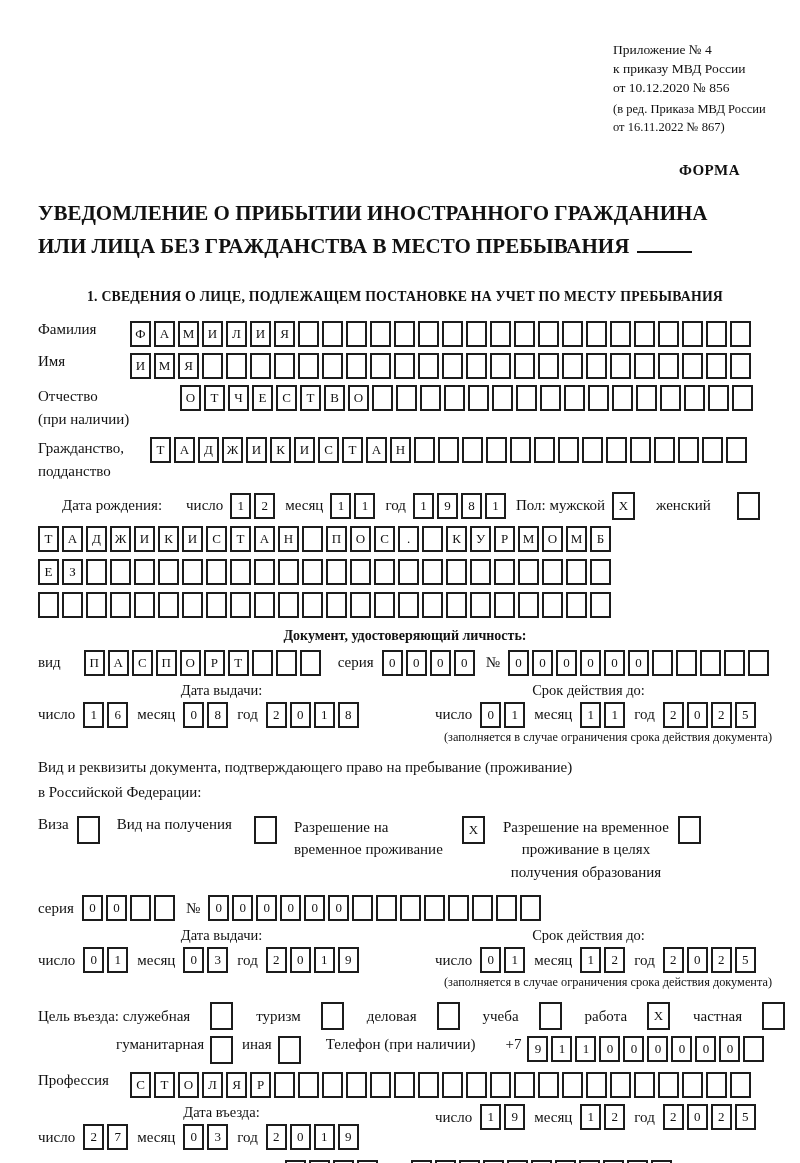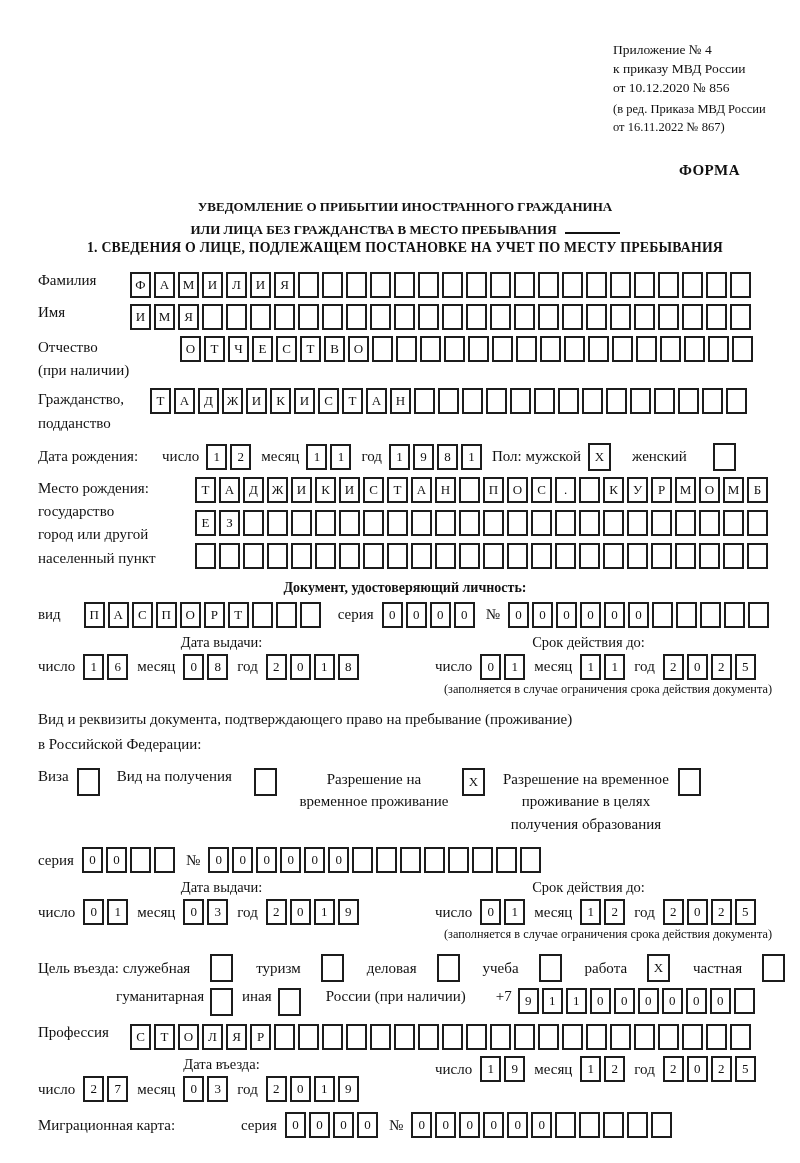--- a/index.html
+++ b/index.html
@@ -7,23 +7,23 @@
     width:800px;height:1163px;overflow:hidden;
     font-family:"Liberation Serif","DejaVu Serif",serif;
     color:#111;font-size:15px;
     box-sizing:border-box;padding:40px 28px 10px 38px;
   }
   .small{font-size:13.5px;line-height:1.42;}
   .smaller{font-size:12.5px;line-height:1.4;}
   .top-block{margin-left:575px;}
   .top-block .gap{height:4px;}
   .forma{font-weight:bold;text-align:right;padding-right:32px;margin-top:26px;font-size:15px;letter-spacing:.5px;}
-  .title{font-weight:bold;text-align:center;font-size:13px;line-height:1.55;margin-top:18px;}
+  .title{font-weight:bold;text-align:left;font-size:21px;line-height:1.55;margin-top:18px;}
   .title .uline{display:inline-block;width:55px;border-bottom:2px solid #111;height:14px;margin-left:8px;}
-  .sect{font-weight:bold;text-align:center;font-size:13.8px;margin-bottom:16px;letter-spacing:.2px;}
+  .sect{font-weight:bold;text-align:center;font-size:13.8px;margin-top:26px;margin-bottom:16px;letter-spacing:.2px;}
   .row{display:flex;align-items:flex-start;margin-bottom:6px;}
   .lbl{flex:0 0 auto;}
   .strip{white-space:nowrap;flex:0 0 auto;}
   .cell{
     display:inline-block;width:17px;height:22px;border:2px solid #1c1c1c;
     margin-right:3px;text-align:center;font-size:13px;line-height:22px;
     vertical-align:middle;background:#fff;
   }
   .cbox .cell{width:19px;height:24px;line-height:24px;}
   .w92{width:92px;} .w142{width:142px;} .w112{width:112px;} .w157{width:157px;} .w72{width:72px;}
@@ -32,21 +32,21 @@
   .doc-heading{text-align:center;font-weight:bold;font-size:14px;margin:10px 0 6px 0;}
   .dates-row{display:flex;margin-top:4px;}
   .date-col{width:50%;}
   .date-heading{text-align:center;font-size:14.5px;margin-bottom:3px;}
   .date-line{display:flex;align-items:center;gap:6px;}
   .date-line .dl{margin-right:2px;}
   .date-note{text-align:right;font-size:12.3px;margin-top:2px;padding-right:0px;}
   .intro{margin-top:10px;line-height:1.7;}
   .opt-row{margin-top:10px;display:flex;align-items:flex-start;gap:14px;}
   .opt{display:flex;align-items:flex-start;gap:8px;}
-  .opt .txt2{width:160px;text-align:center;line-height:1.5;}
+  .opt .txt2{width:160px;text-align:left;line-height:1.5;}
   .opt .txt3{width:168px;text-align:center;line-height:1.5;}
   .purpose-line{display:flex;align-items:center;gap:20px;margin-top:12px;flex-wrap:nowrap;}
   .purpose-line2{display:flex;align-items:flex-start;gap:6px;margin-top:6px;margin-left:78px;}
   .mt4{margin-top:4px;} .mt8{margin-top:8px;} .mt10{margin-top:10px;} .mt12{margin-top:12px;}
 </style>
 </head>
 <body>
 
 <div class="top-block small">
   <div>Приложение № 4</div>
@@ -85,44 +85,38 @@
 </div>
 
 <div class="row">
   <div class="lbl w112 two-line">
     <div>Гражданство,</div>
     <div>подданство</div>
   </div>
   <div class="strip"><span class="cell">Т</span><span class="cell">А</span><span class="cell">Д</span><span class="cell">Ж</span><span class="cell">И</span><span class="cell">К</span><span class="cell">И</span><span class="cell">С</span><span class="cell">Т</span><span class="cell">А</span><span class="cell">Н</span><span class="cell"></span><span class="cell"></span><span class="cell"></span><span class="cell"></span><span class="cell"></span><span class="cell"></span><span class="cell"></span><span class="cell"></span><span class="cell"></span><span class="cell"></span><span class="cell"></span><span class="cell"></span><span class="cell"></span><span class="cell"></span></div>
 </div>
 
-<div class="row mt8" style="align-items:center;gap:7px;">
+<div class="row mt8" style="align-items:center;gap:7px;margin-left:24px;">
   <span>Дата рождения:</span>
   <span class="inline-gap"></span>
   <span>число</span>
   <span class="strip"><span class="cell">1</span><span class="cell">2</span></span>
   <span>месяц</span>
   <span class="strip"><span class="cell">1</span><span class="cell">1</span></span>
   <span>год</span>
   <span class="strip"><span class="cell">1</span><span class="cell">9</span><span class="cell">8</span><span class="cell">1</span></span>
   <span>Пол: мужской</span>
   <span class="strip cbox"><span class="cell">X</span></span>
   <span class="inline-gap" style="width:4px;"></span>
   <span>женский</span>
   <span class="inline-gap" style="width:12px;"></span>
   <span class="strip cbox"><span class="cell"></span></span>
 </div>
 
 <div class="row mt4">
-  <div class="lbl w157 two-line">
-    <div>Место рождения:</div>
-    <div>государство</div>
-    <div>город или другой</div>
-    <div>населенный пункт</div>
-  </div>
   <div>
     <div class="strip" style="margin-bottom:7px;"><span class="cell">Т</span><span class="cell">А</span><span class="cell">Д</span><span class="cell">Ж</span><span class="cell">И</span><span class="cell">К</span><span class="cell">И</span><span class="cell">С</span><span class="cell">Т</span><span class="cell">А</span><span class="cell">Н</span><span class="cell"></span><span class="cell">П</span><span class="cell">О</span><span class="cell">С</span><span class="cell">.</span><span class="cell"></span><span class="cell">К</span><span class="cell">У</span><span class="cell">Р</span><span class="cell">М</span><span class="cell">О</span><span class="cell">М</span><span class="cell">Б</span></div>
     <div class="strip" style="margin-bottom:7px;"><span class="cell">Е</span><span class="cell">З</span><span class="cell"></span><span class="cell"></span><span class="cell"></span><span class="cell"></span><span class="cell"></span><span class="cell"></span><span class="cell"></span><span class="cell"></span><span class="cell"></span><span class="cell"></span><span class="cell"></span><span class="cell"></span><span class="cell"></span><span class="cell"></span><span class="cell"></span><span class="cell"></span><span class="cell"></span><span class="cell"></span><span class="cell"></span><span class="cell"></span><span class="cell"></span><span class="cell"></span></div>
     <div class="strip"><span class="cell"></span><span class="cell"></span><span class="cell"></span><span class="cell"></span><span class="cell"></span><span class="cell"></span><span class="cell"></span><span class="cell"></span><span class="cell"></span><span class="cell"></span><span class="cell"></span><span class="cell"></span><span class="cell"></span><span class="cell"></span><span class="cell"></span><span class="cell"></span><span class="cell"></span><span class="cell"></span><span class="cell"></span><span class="cell"></span><span class="cell"></span><span class="cell"></span><span class="cell"></span><span class="cell"></span></div>
   </div>
 </div>
 
 <div class="doc-heading">Документ, удостоверяющий личность:</div>
 
 <div class="row" style="align-items:center;gap:8px;">
@@ -232,21 +226,21 @@
   <span class="strip cbox"><span class="cell"></span></span>
   <span>транзит</span>
   <span class="strip cbox"><span class="cell"></span></span>
 </div>
 
 <div class="purpose-line2">
   <span>гуманитарная</span>
   <span class="strip cbox"><span class="cell"></span></span>
   <span>иная</span>
   <span class="strip cbox"><span class="cell"></span></span>
-  <span style="margin-left:16px;">России (при наличии)</span>
+  <span style="margin-left:16px;">Телефон (при наличии)</span>
   <span style="margin-left:24px;">+7</span>
   <span class="strip"><span class="cell">9</span><span class="cell">1</span><span class="cell">1</span><span class="cell">0</span><span class="cell">0</span><span class="cell">0</span><span class="cell">0</span><span class="cell">0</span><span class="cell">0</span><span class="cell"></span></span>
 </div>
 
 <div class="row mt8">
   <div class="lbl w92">Профессия</div>
   <div class="strip"><span class="cell">С</span><span class="cell">Т</span><span class="cell">О</span><span class="cell">Л</span><span class="cell">Я</span><span class="cell">Р</span><span class="cell"></span><span class="cell"></span><span class="cell"></span><span class="cell"></span><span class="cell"></span><span class="cell"></span><span class="cell"></span><span class="cell"></span><span class="cell"></span><span class="cell"></span><span class="cell"></span><span class="cell"></span><span class="cell"></span><span class="cell"></span><span class="cell"></span><span class="cell"></span><span class="cell"></span><span class="cell"></span><span class="cell"></span><span class="cell"></span></div>
 </div>
 
 <div class="dates-row">

